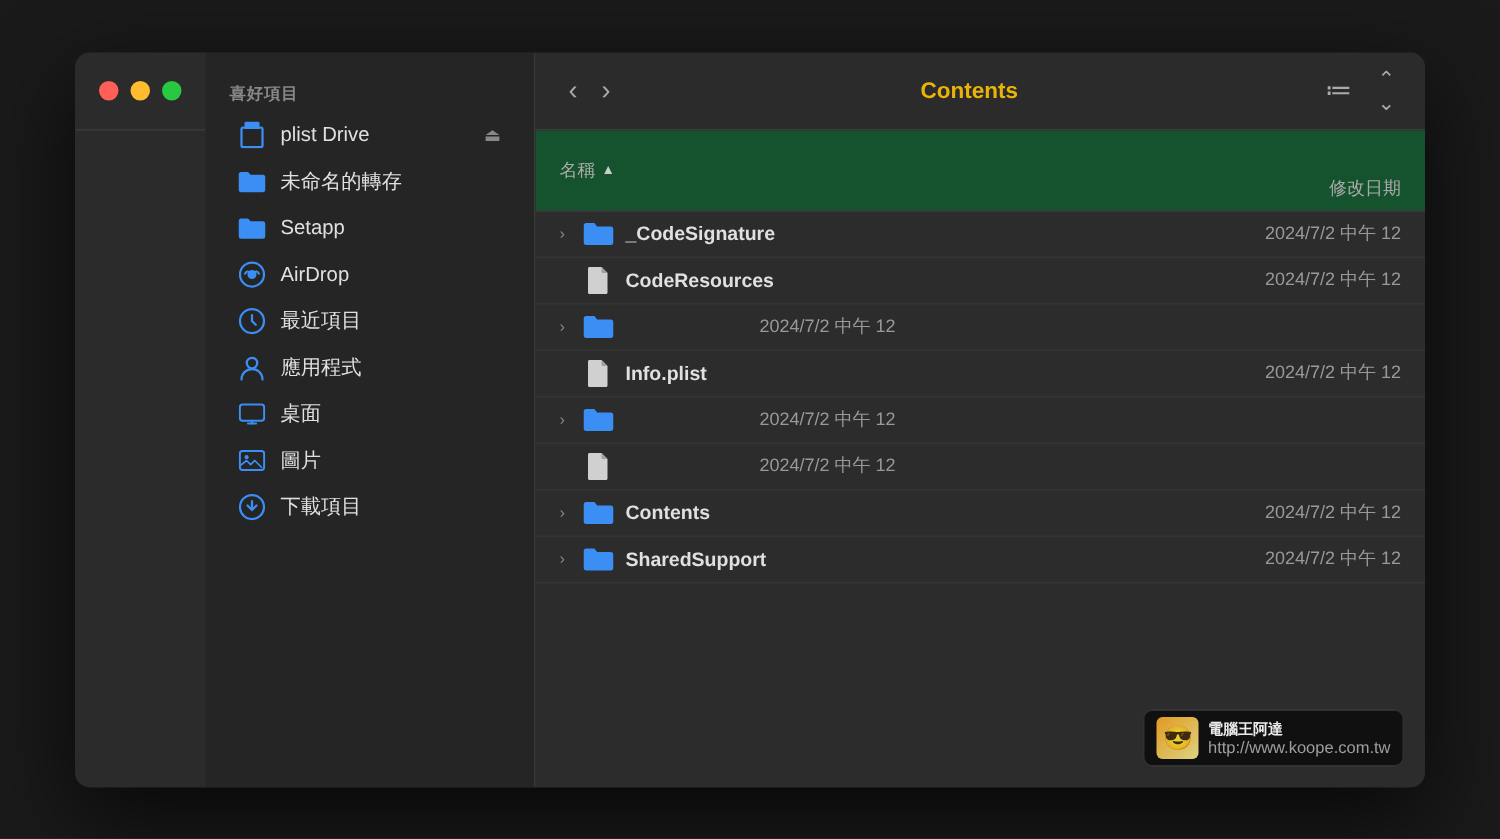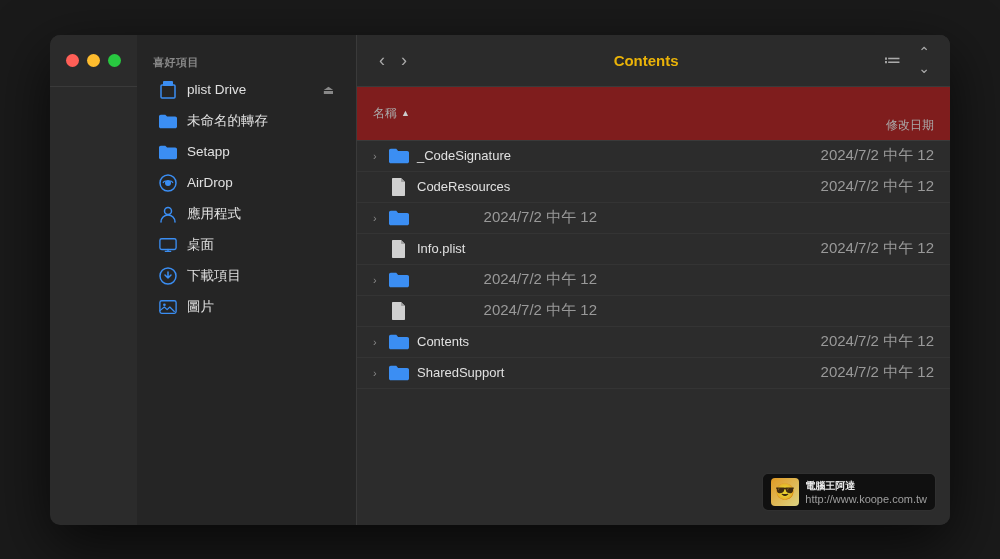--- a/index.html
+++ b/index.html
@@ -165,21 +165,21 @@
     
     .file-list {
       flex: 1;
       overflow-y: auto;
     }
 
     .file-list-header {
       display: flex;
       align-items: center;
       padding: 6px 16px;
-      background: #7f1d1d;
+      background: #14532d;
       border-bottom: 1px solid #3a3a3a;
       font-size: 12px;
       color: #aaa;
       font-weight: 500;
       position: sticky;
       top: 0;
       z-index: 1;
     }
 
     .col-name {
@@ -222,28 +222,28 @@
       height: 20px;
       flex-shrink: 0;
       margin-right: 8px;
       display: flex;
       align-items: center;
       justify-content: center;
     }
 
     .file-name {
       flex: 1;
-      font-weight: 400;
+      font-weight: 700;
     }
 
     .file-date {
       width: 180px;
       text-align: right;
       color: #999;
-      font-size: 15px;
+      font-size: 12px;
     }
 
     .watermark {
       position: absolute;
       bottom: 14px;
       right: 14px;
       opacity: 0.9;
     }
 
     .watermark-box {
@@ -339,20 +339,29 @@
             <svg width="18" height="18" viewBox="0 0 18 18" fill="none">
               <circle cx="9" cy="9" r="8" stroke="#3b8ef3" stroke-width="1.5" fill="none"></circle>
               <circle cx="9" cy="9" r="3" fill="#3b8ef3"></circle>
               <path d="M4 9 Q6 5 9 9" stroke="#3b8ef3" stroke-width="1.2" fill="none"></path>
               <path d="M14 9 Q12 5 9 9" stroke="#3b8ef3" stroke-width="1.2" fill="none"></path>
             </svg>
           </div>
           <span class="sidebar-item-text">AirDrop</span>
         </div>
 
+        <div class="sidebar-item">
+          <div class="sidebar-icon">
+            <svg width="18" height="18" viewBox="0 0 18 18" fill="none">
+              <circle cx="9" cy="9" r="8" stroke="#3b8ef3" stroke-width="1.5" fill="none"></circle>
+              <path d="M9 5v4l2.5 2.5" stroke="#3b8ef3" stroke-width="1.5" stroke-linecap="round"></path>
+            </svg>
+          </div>
+          <span class="sidebar-item-text">最近項目</span>
+        </div>
 
         <div class="sidebar-item">
           <div class="sidebar-icon">
             <svg width="18" height="18" viewBox="0 0 18 18" fill="none">
               <circle cx="9" cy="6" r="3.5" stroke="#3b8ef3" stroke-width="1.5" fill="none"></circle>
               <path d="M2 17c0-3.9 3.1-7 7-7s7 3.1 7 7" stroke="#3b8ef3" stroke-width="1.5" stroke-linecap="round" fill="none"></path>
             </svg>
           </div>
           <span class="sidebar-item-text">應用程式</span>
         </div>
@@ -363,37 +372,37 @@
               <rect x="1" y="1" width="18" height="12" rx="2" stroke="#3b8ef3" stroke-width="1.5" fill="none"></rect>
               <path d="M7 15h6" stroke="#3b8ef3" stroke-width="1.5" stroke-linecap="round"></path>
               <path d="M10 13v2" stroke="#3b8ef3" stroke-width="1.5" stroke-linecap="round"></path>
             </svg>
           </div>
           <span class="sidebar-item-text">桌面</span>
         </div>
 
         <div class="sidebar-item">
           <div class="sidebar-icon">
-            <svg width="18" height="18" viewBox="0 0 18 18" fill="none">
-              <circle cx="9" cy="9" r="8" stroke="#3b8ef3" stroke-width="1.5" fill="none"></circle>
-              <path d="M9 5v6M6 8l3 3 3-3" stroke="#3b8ef3" stroke-width="1.5" stroke-linecap="round" stroke-linejoin="round"></path>
-            </svg>
-          </div>
-          <span class="sidebar-item-text">下載項目</span>
-        </div>
-
-        <div class="sidebar-item">
-          <div class="sidebar-icon">
             <svg width="20" height="16" viewBox="0 0 20 16" fill="none">
               <rect x="1" y="1" width="18" height="14" rx="2" stroke="#3b8ef3" stroke-width="1.5" fill="none"></rect>
               <circle cx="6" cy="5.5" r="1.5" fill="#3b8ef3"></circle>
               <path d="M1 12l5-4 3 3 3-3 5 5" stroke="#3b8ef3" stroke-width="1.3" stroke-linecap="round" stroke-linejoin="round" fill="none"></path>
             </svg>
           </div>
           <span class="sidebar-item-text">圖片</span>
+        </div>
+
+        <div class="sidebar-item">
+          <div class="sidebar-icon">
+            <svg width="18" height="18" viewBox="0 0 18 18" fill="none">
+              <circle cx="9" cy="9" r="8" stroke="#3b8ef3" stroke-width="1.5" fill="none"></circle>
+              <path d="M9 5v6M6 8l3 3 3-3" stroke="#3b8ef3" stroke-width="1.5" stroke-linecap="round" stroke-linejoin="round"></path>
+            </svg>
+          </div>
+          <span class="sidebar-item-text">下載項目</span>
         </div>
       </div>
 
       <div class="main-panel">
 
         <div class="toolbar">
           <div class="nav-buttons">
             <button class="nav-btn">‹</button>
             <button class="nav-btn">›</button>
           </div>

